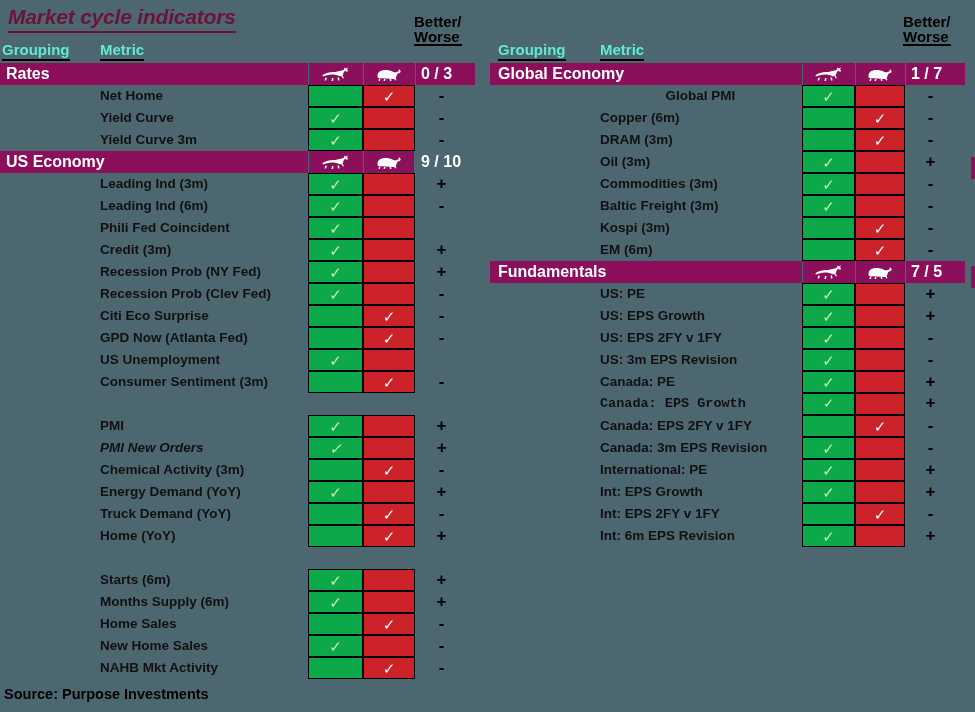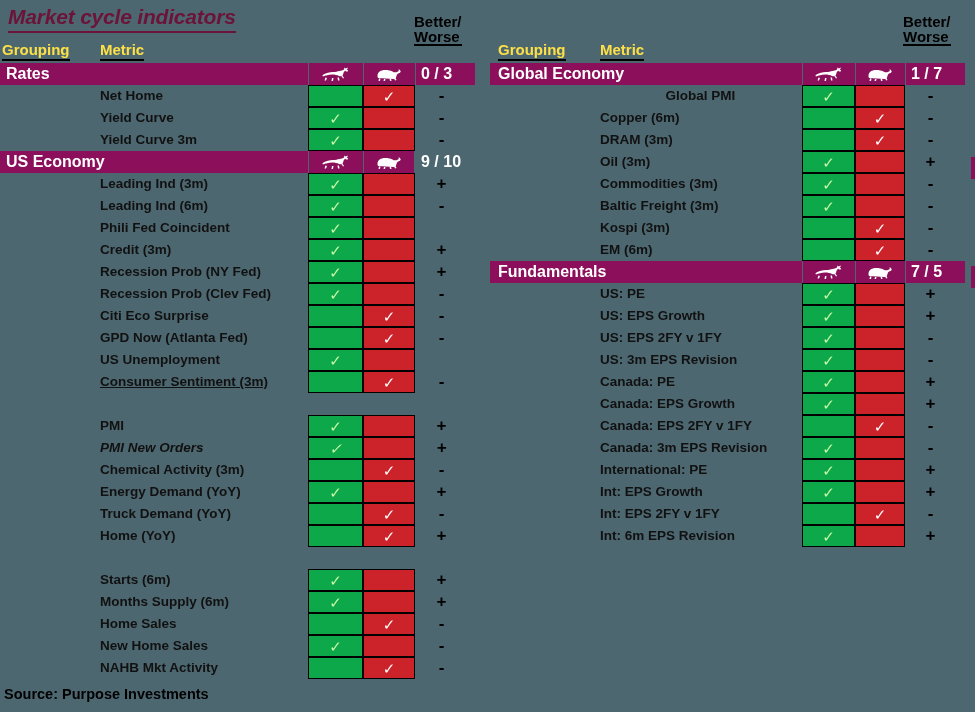--- a/index.html
+++ b/index.html
@@ -33,21 +33,21 @@
   .bw{
     position:absolute;
     font-size:15px;font-weight:bold;color:#000;
     text-align:left;white-space:nowrap;line-height:15px;
   }
   .bw .l1{display:block;}
   .bw .l2{display:block;border-bottom:2px solid #000;padding-bottom:0px;}
 
   .colhead{
     position:absolute;
-    font-size:15px;font-weight:bold;color:#fde047;
+    font-size:15px;font-weight:bold;color:#5eead4;
     border-bottom:2px solid #000;
     line-height:18px;white-space:nowrap;
   }
 
   
   .rows{position:absolute;left:0;top:63px;width:100%;}
 
   .row{position:relative;height:22px;}
 
   
@@ -290,21 +290,21 @@
           <div class="metric" style="left: 100px; width: 207px;">US Unemployment</div>
           <div class="cell g" style="left: 308px; width: 55px;">
             <span class="tick">✓</span>
           </div>
           <div class="cell r" style="left: 363px; width: 52px;">
             <span class="tick"></span>
           </div>
           <div class="chg" style="left: 414px; width: 55px;"></div>
         </div>
         <div class="row" style="position: absolute; left: 0px; top: 308px; width: 100%;">
-          <div class="metric" style="left: 100px; width: 207px; text-decoration: underline;">Consumer Sentiment (3m)</div>
+          <div class="metric" style="left: 100px; width: 207px;">Consumer Sentiment (3m)</div>
           <div class="cell g" style="left: 308px; width: 55px;">
             <span class="tick"></span>
           </div>
           <div class="cell r" style="left: 363px; width: 52px;">
             <span class="tick">✓</span>
           </div>
           <div class="chg" style="left: 414px; width: 55px;">-</div>
         </div>
         <div class="row" style="position: absolute; left: 0px; top: 352px; width: 100%;">
           <div class="metric" style="left: 100px; width: 207px;">PMI</div>
@@ -596,21 +596,21 @@
         <div class="row" style="position: absolute; left: 0px; top: 308px; width: 100%;">
           <div class="metric" style="left: 110px; width: 201px;">Canada: PE</div>
           <div class="cell g" style="left: 312px; width: 53px;">
             <span class="tick">✓</span>
           </div>
           <div class="cell r" style="left: 365px; width: 50px;">
             <span class="tick"></span>
           </div>
           <div class="chg" style="left: 413px; width: 55px;">+</div>
         </div>
-        <div class="row" style="position: absolute; left: 0px; top: 330px; width: 100%;">
+        <div class="row" style="position: absolute; left: 0px; top: 330px; width: 100%; font-family: Liberation Mono, monospace;">
           <div class="metric" style="left: 110px; width: 201px;">Canada: EPS Growth</div>
           <div class="cell g" style="left: 312px; width: 53px;">
             <span class="tick">✓</span>
           </div>
           <div class="cell r" style="left: 365px; width: 50px;">
             <span class="tick"></span>
           </div>
           <div class="chg" style="left: 413px; width: 55px;">+</div>
         </div>
         <div class="row" style="position: absolute; left: 0px; top: 352px; width: 100%;">

